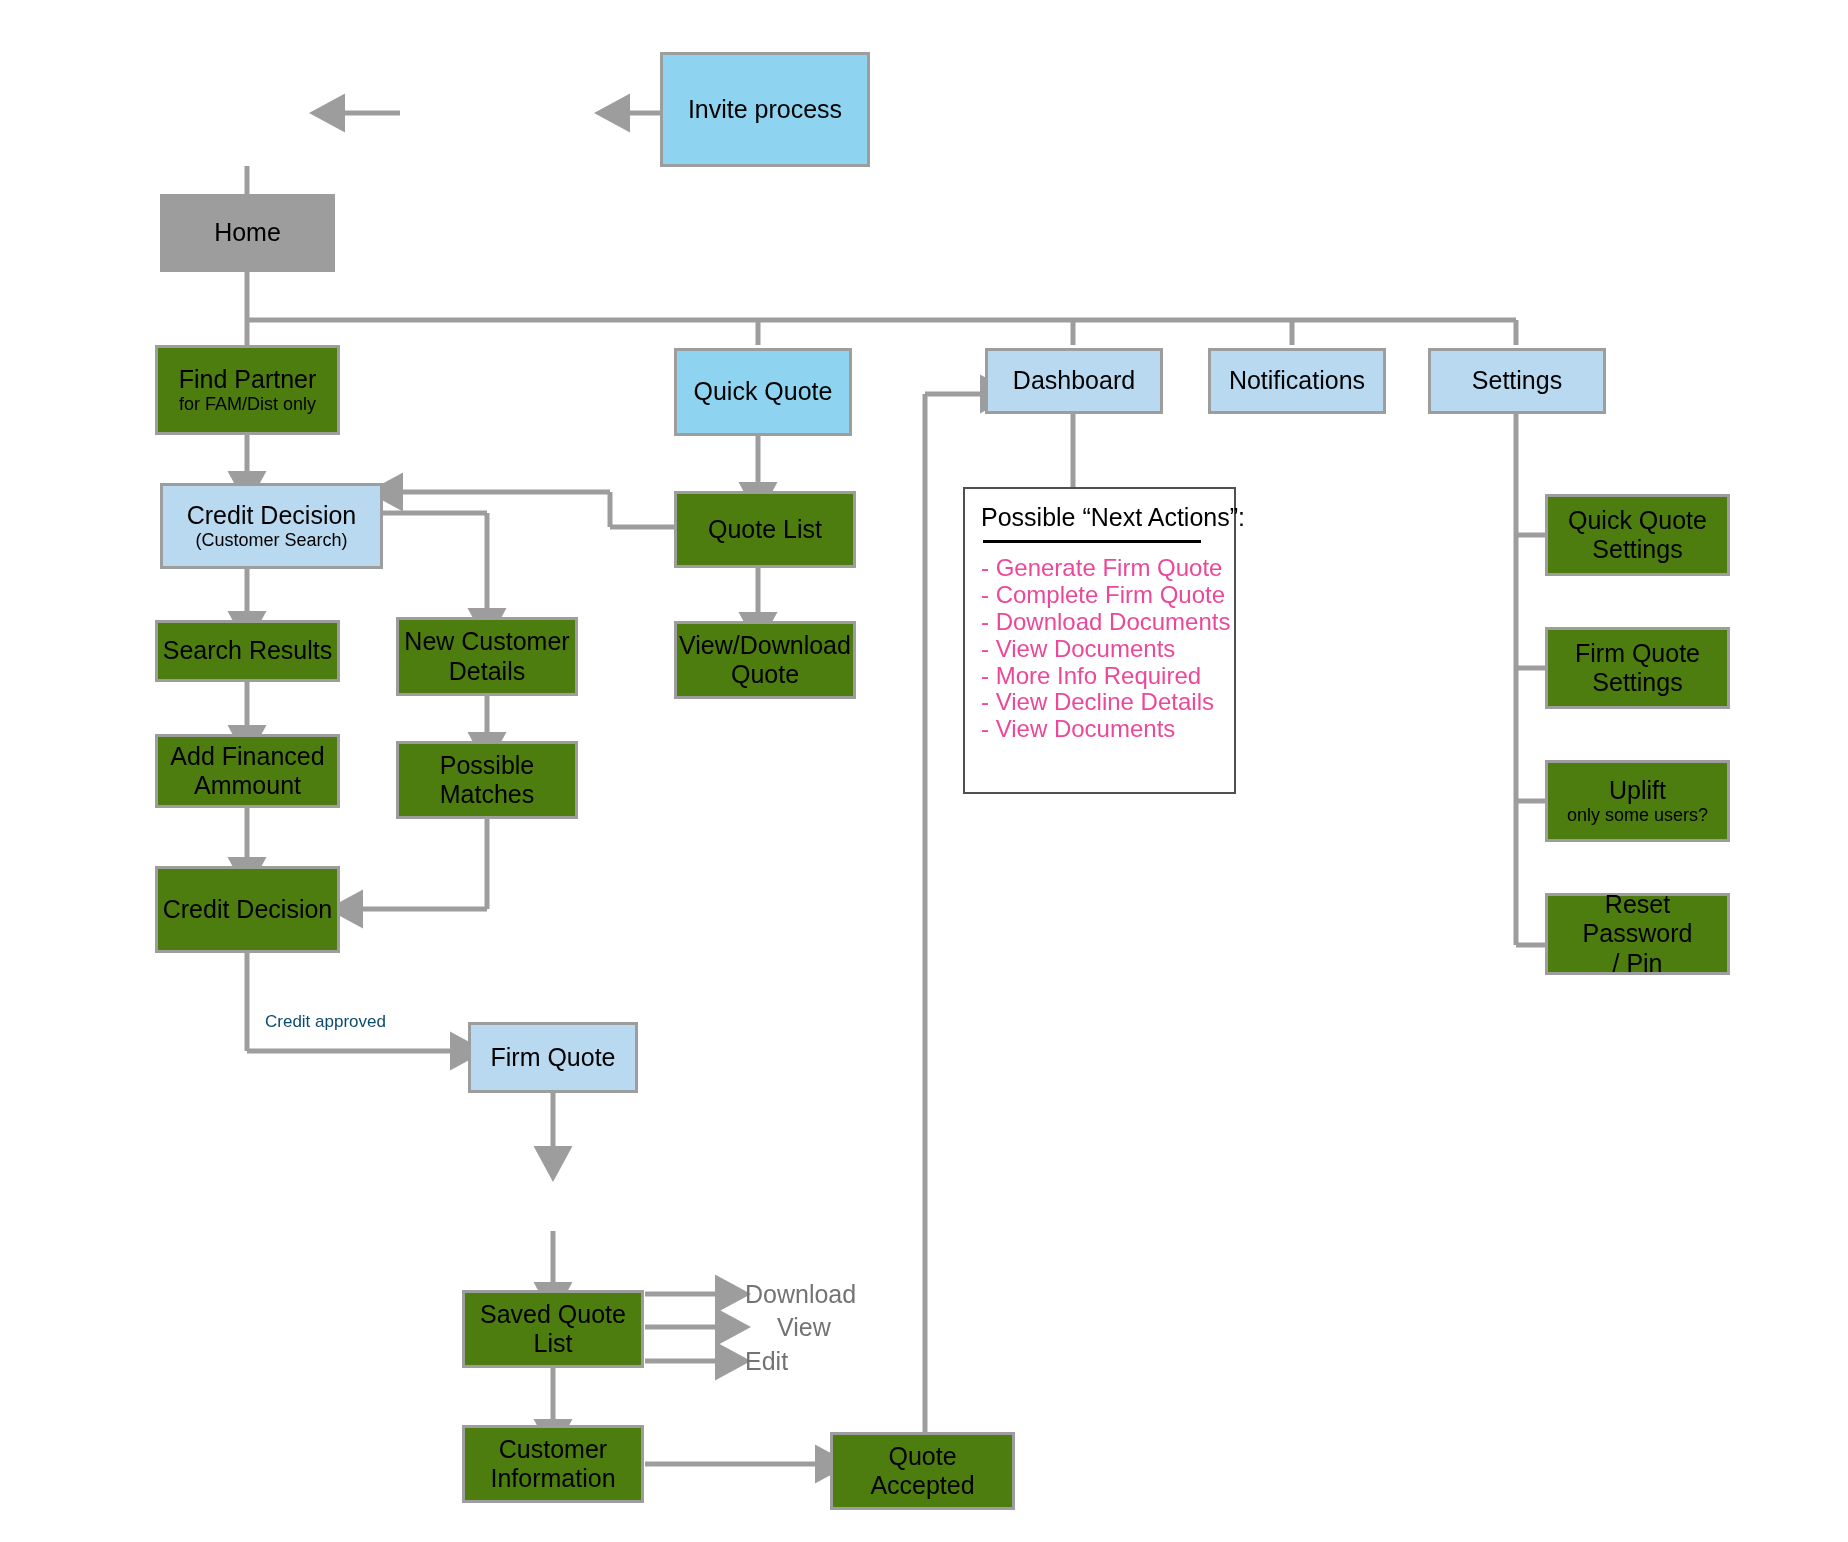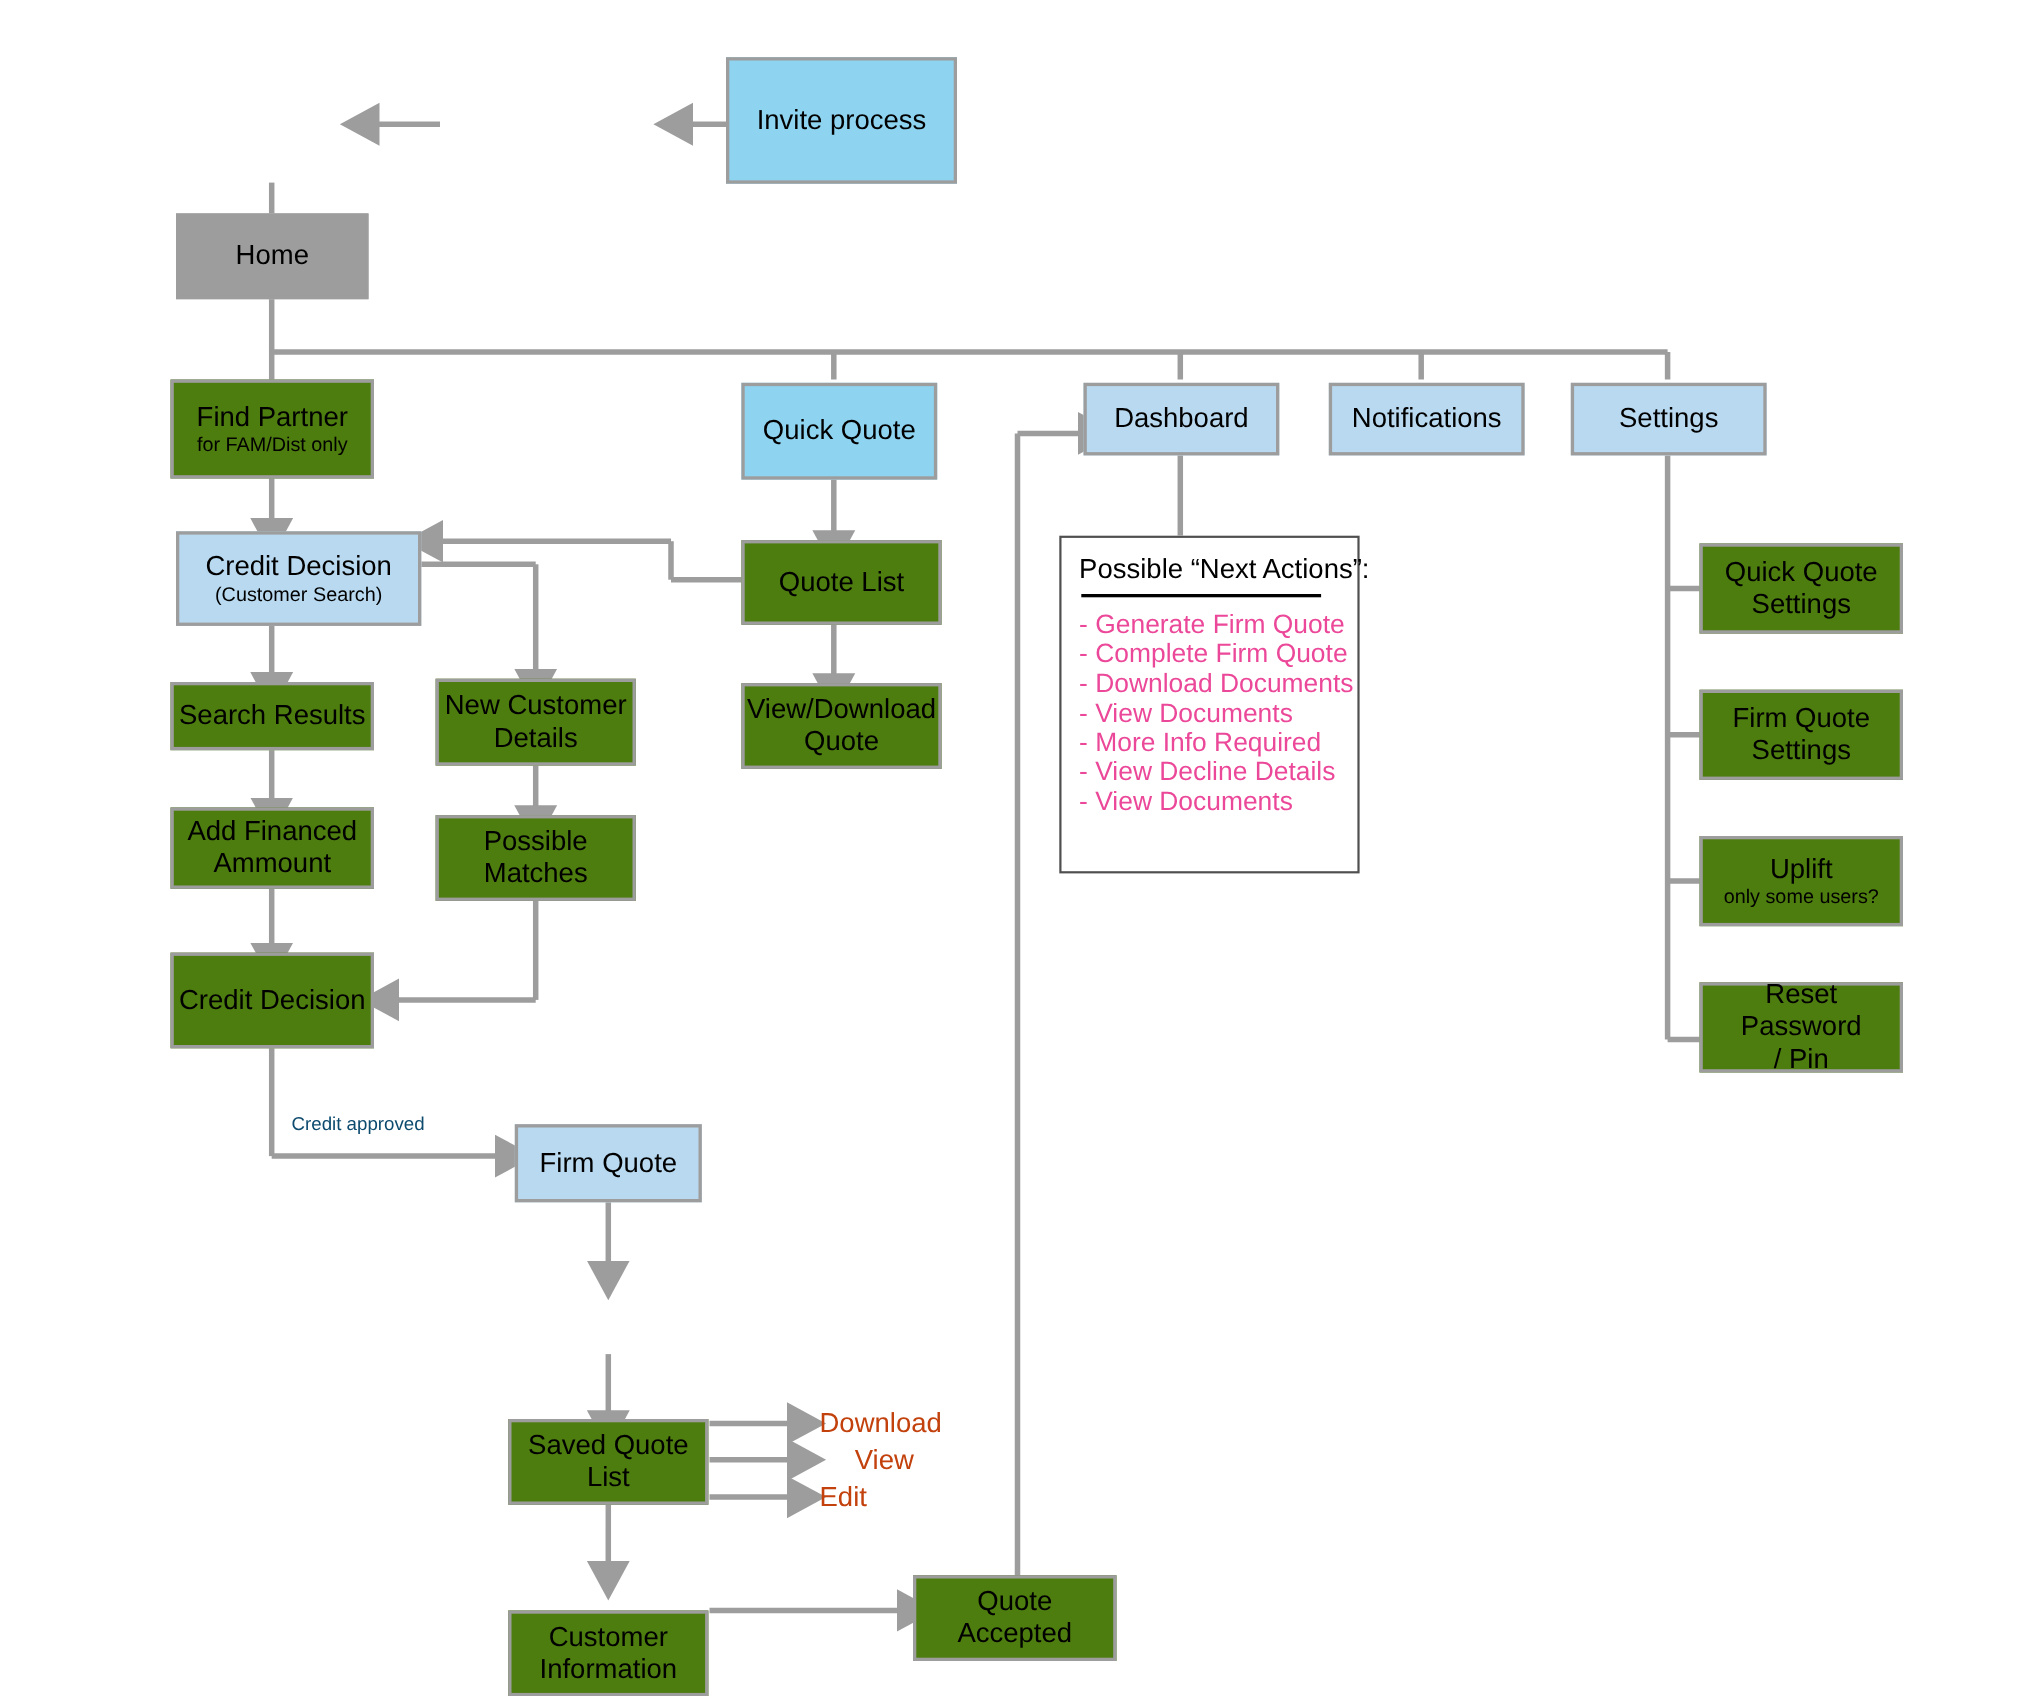--- a/index.html
+++ b/index.html
@@ -51,21 +51,21 @@
   .label {
     position: absolute;
     font-size: 17px;
     color: #0c4a6e;
     z-index: 3;
     white-space: nowrap;
   }
   .freetext {
     position: absolute;
     font-size: 25px;
-    color: #c2410c;
+    color: #737373;
     z-index: 3;
     white-space: nowrap;
   }
   .actions-box {
     position: absolute;
     box-sizing: border-box;
     border: 2px solid #4f4f4f;
     background: #fff;
     padding: 14px 18px 16px 16px;
     z-index: 2;
@@ -236,21 +236,21 @@
 
   <div class="node white" style="left:462px;top:1290px;width:182px;height:78px;">
     <div class="title">Saved Quote</div>
     <div class="title">List</div>
   </div>
 
   <div class="freetext" style="left:745px;top:1280px;">Download</div>
   <div class="freetext" style="left:745px;top:1313px;margin-left:32px;">View</div>
   <div class="freetext" style="left:745px;top:1347px;">Edit</div>
 
-  <div class="node white" style="left:462px;top:1464px;width:182px;height:78px;">
+  <div class="node white" style="left:462px;top:1425px;width:182px;height:78px;">
     <div class="title">Customer</div>
     <div class="title">Information</div>
   </div>
 
   <div class="node white" style="left:830px;top:1432px;width:185px;height:78px;">
     <div class="title">Quote</div>
     <div class="title">Accepted</div>
   </div>
 
   <div class="node white" style="left:674px;top:491px;width:182px;height:77px;">

